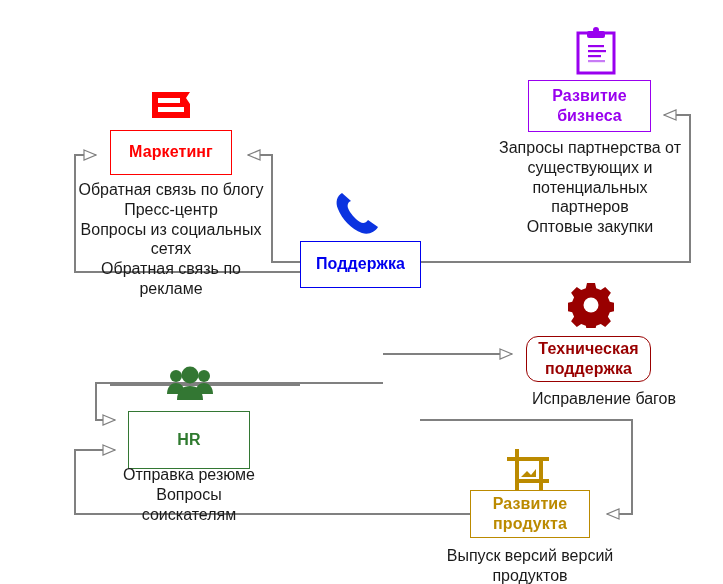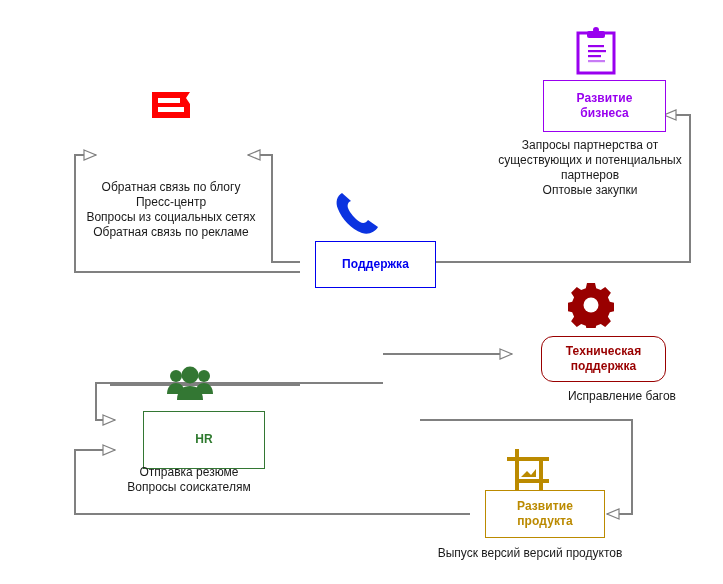--- a/index.html
+++ b/index.html
@@ -28,29 +28,28 @@
   .node {
     position: absolute;
     box-sizing: border-box;
     border: 1.5px solid #000;
     background: #ffffff;
     display: flex;
     align-items: center;
     justify-content: center;
     text-align: center;
     font-weight: bold;
-    font-size: 12px;
+    font-size: 16px;
     line-height: 1.28;
     letter-spacing: 0.1px;
-    margin-left: 15px;
   }
   .caption {
     position: absolute;
     text-align: center;
-    font-size: 12px;
+    font-size: 16px;
     color: #1a1a1a;
     line-height: 1.24;
     white-space: pre-line;
   }
   .icon {
     position: absolute;
   }
   
   .n-marketing { border-color: #ff0000; color: #ff0000; }
   .n-business  { border-color: #9900ef; color: #9900ef; }
@@ -145,20 +144,23 @@
   <div class="icon" style="left:503px; top:447px;">
     <svg width="52" height="48" viewBox="0 0 52 48">
       <rect x="12" y="2" width="4" height="42" fill="#bb8a00"></rect>
       <rect x="4" y="10" width="42" height="4" fill="#bb8a00"></rect>
       <rect x="36" y="10" width="4" height="34" fill="#bb8a00"></rect>
       <rect x="12" y="32" width="34" height="4" fill="#bb8a00"></rect>
       <path d="M18,30 L24,24 L28,28 L33,22 L33,30 Z" fill="#bb8a00"></path>
     </svg>
   </div>
 
+  <div class="node n-marketing" style="left:110px; top:130px; width:122px; height:45px;">
+    <span>Маркетинг</span>
+  </div>
   <div class="caption" style="left:76px; top:180px; width:190px;">Обратная связь по блогу
 Пресс-центр
 Вопросы из социальных сетях
 Обратная связь по рекламе</div>
 
   <div class="node n-business" style="left:528px; top:80px; width:123px; height:52px;">
     <span style="white-space:pre-line;">Развитие
 бизнеса</span>
   </div>
   <div class="caption" style="left:484px; top:138px; width:212px;">Запросы партнерства от

